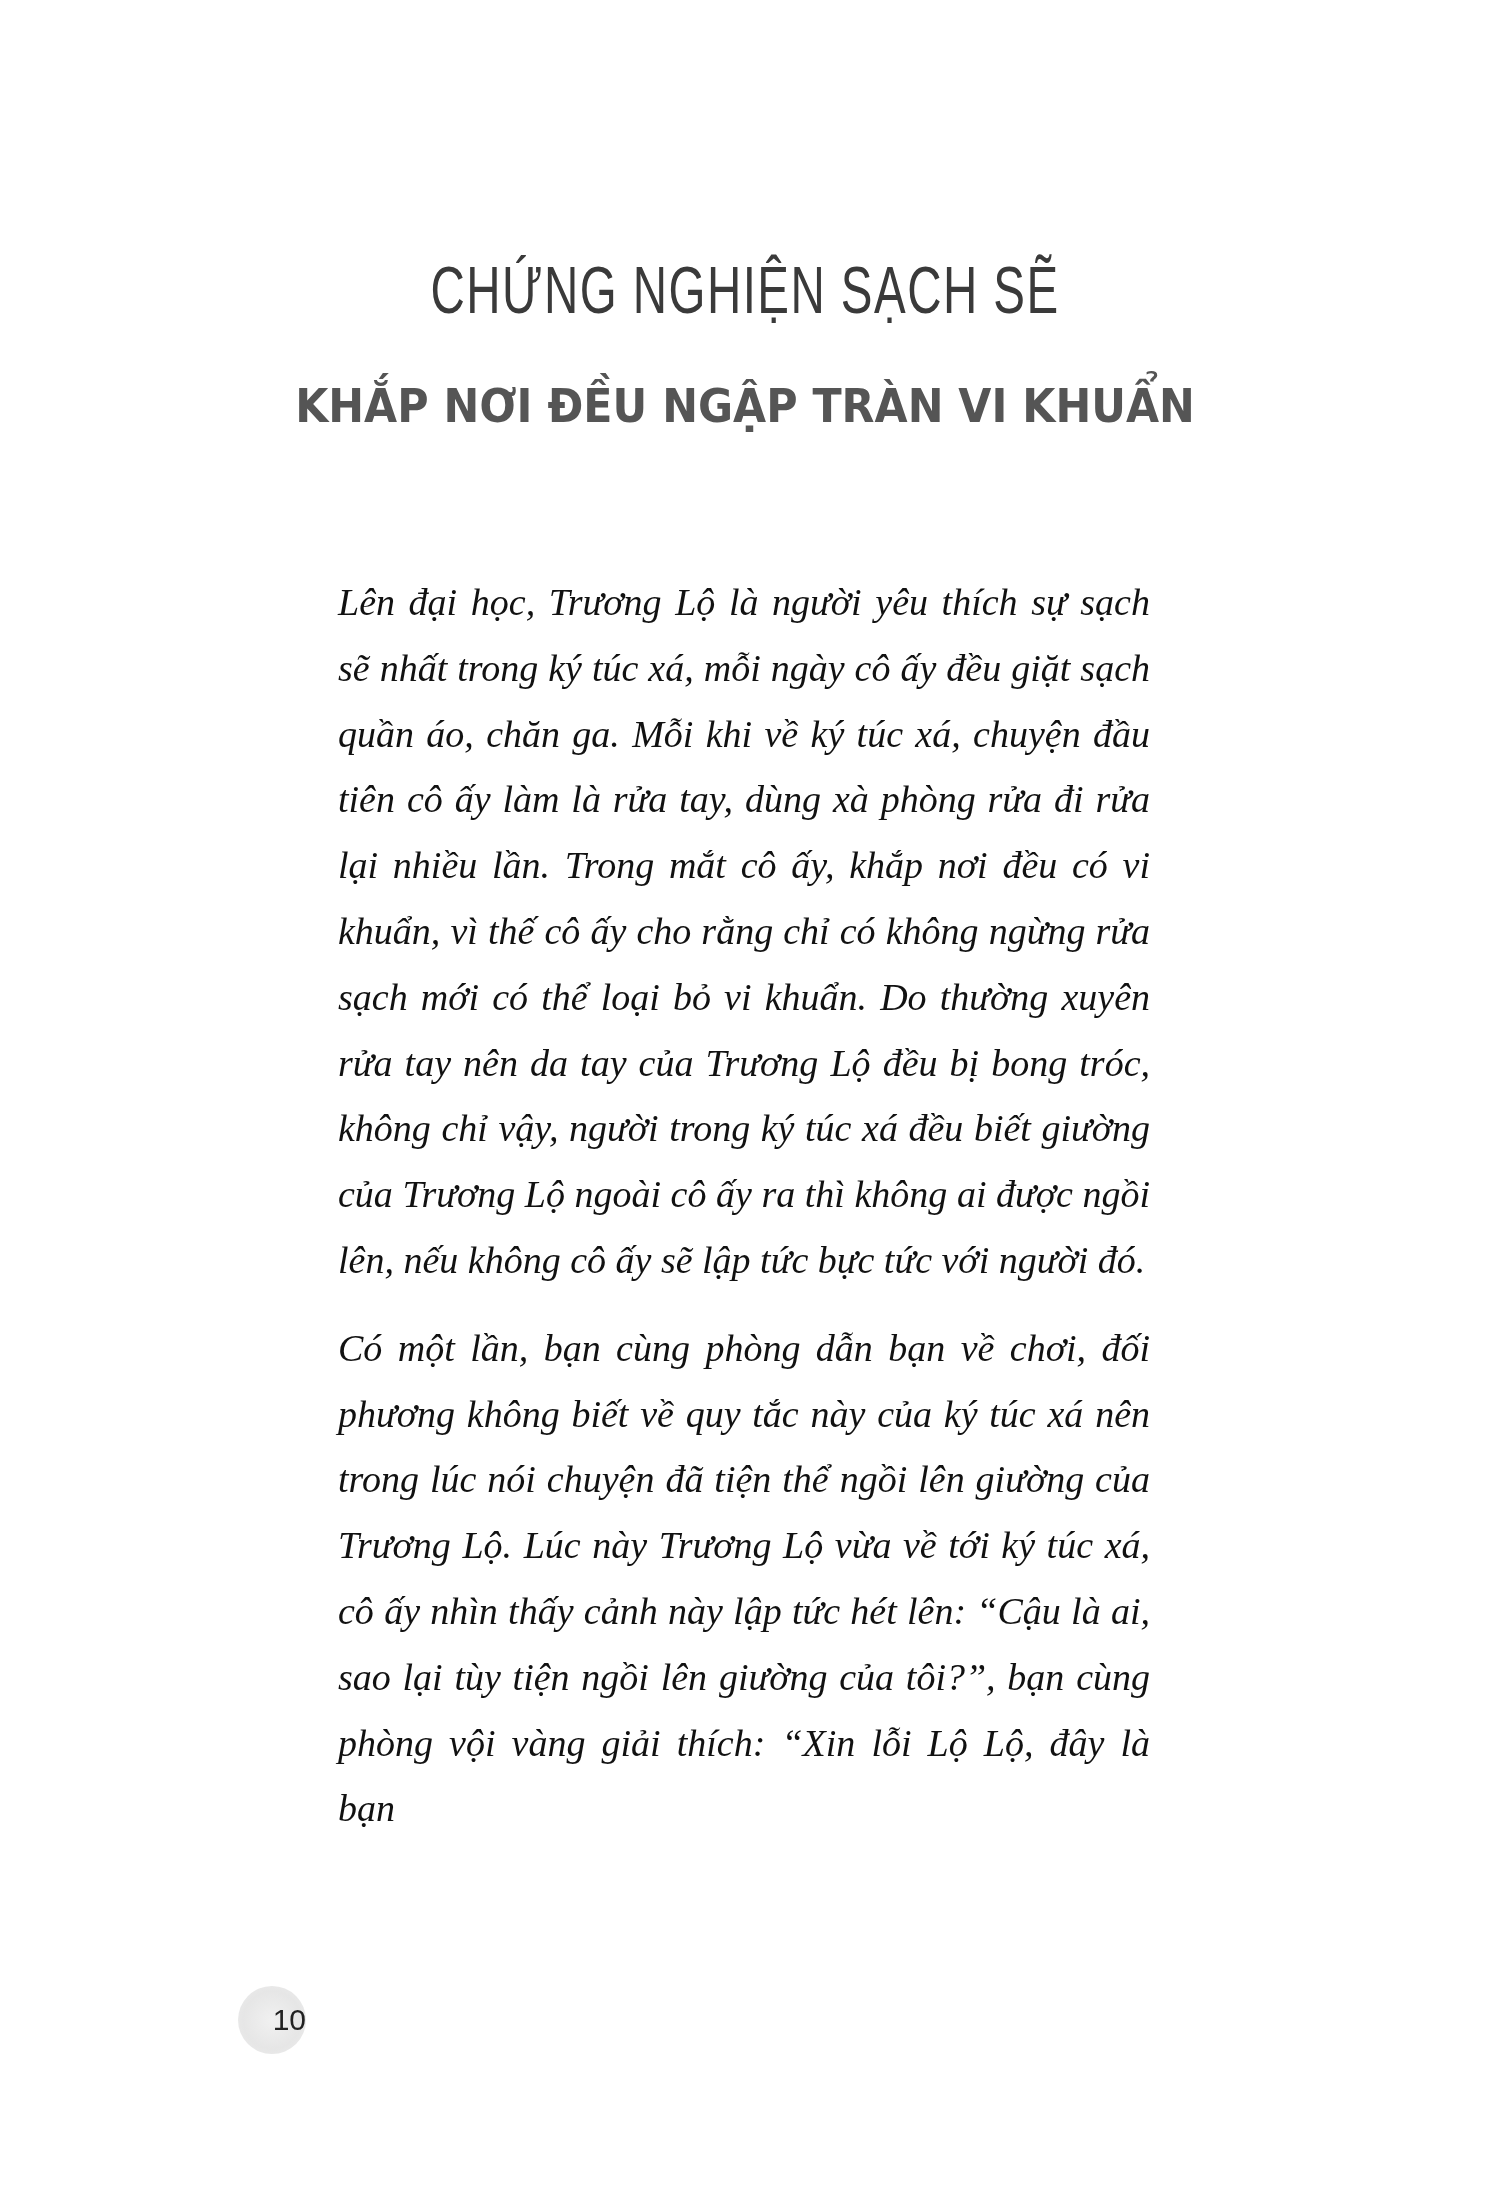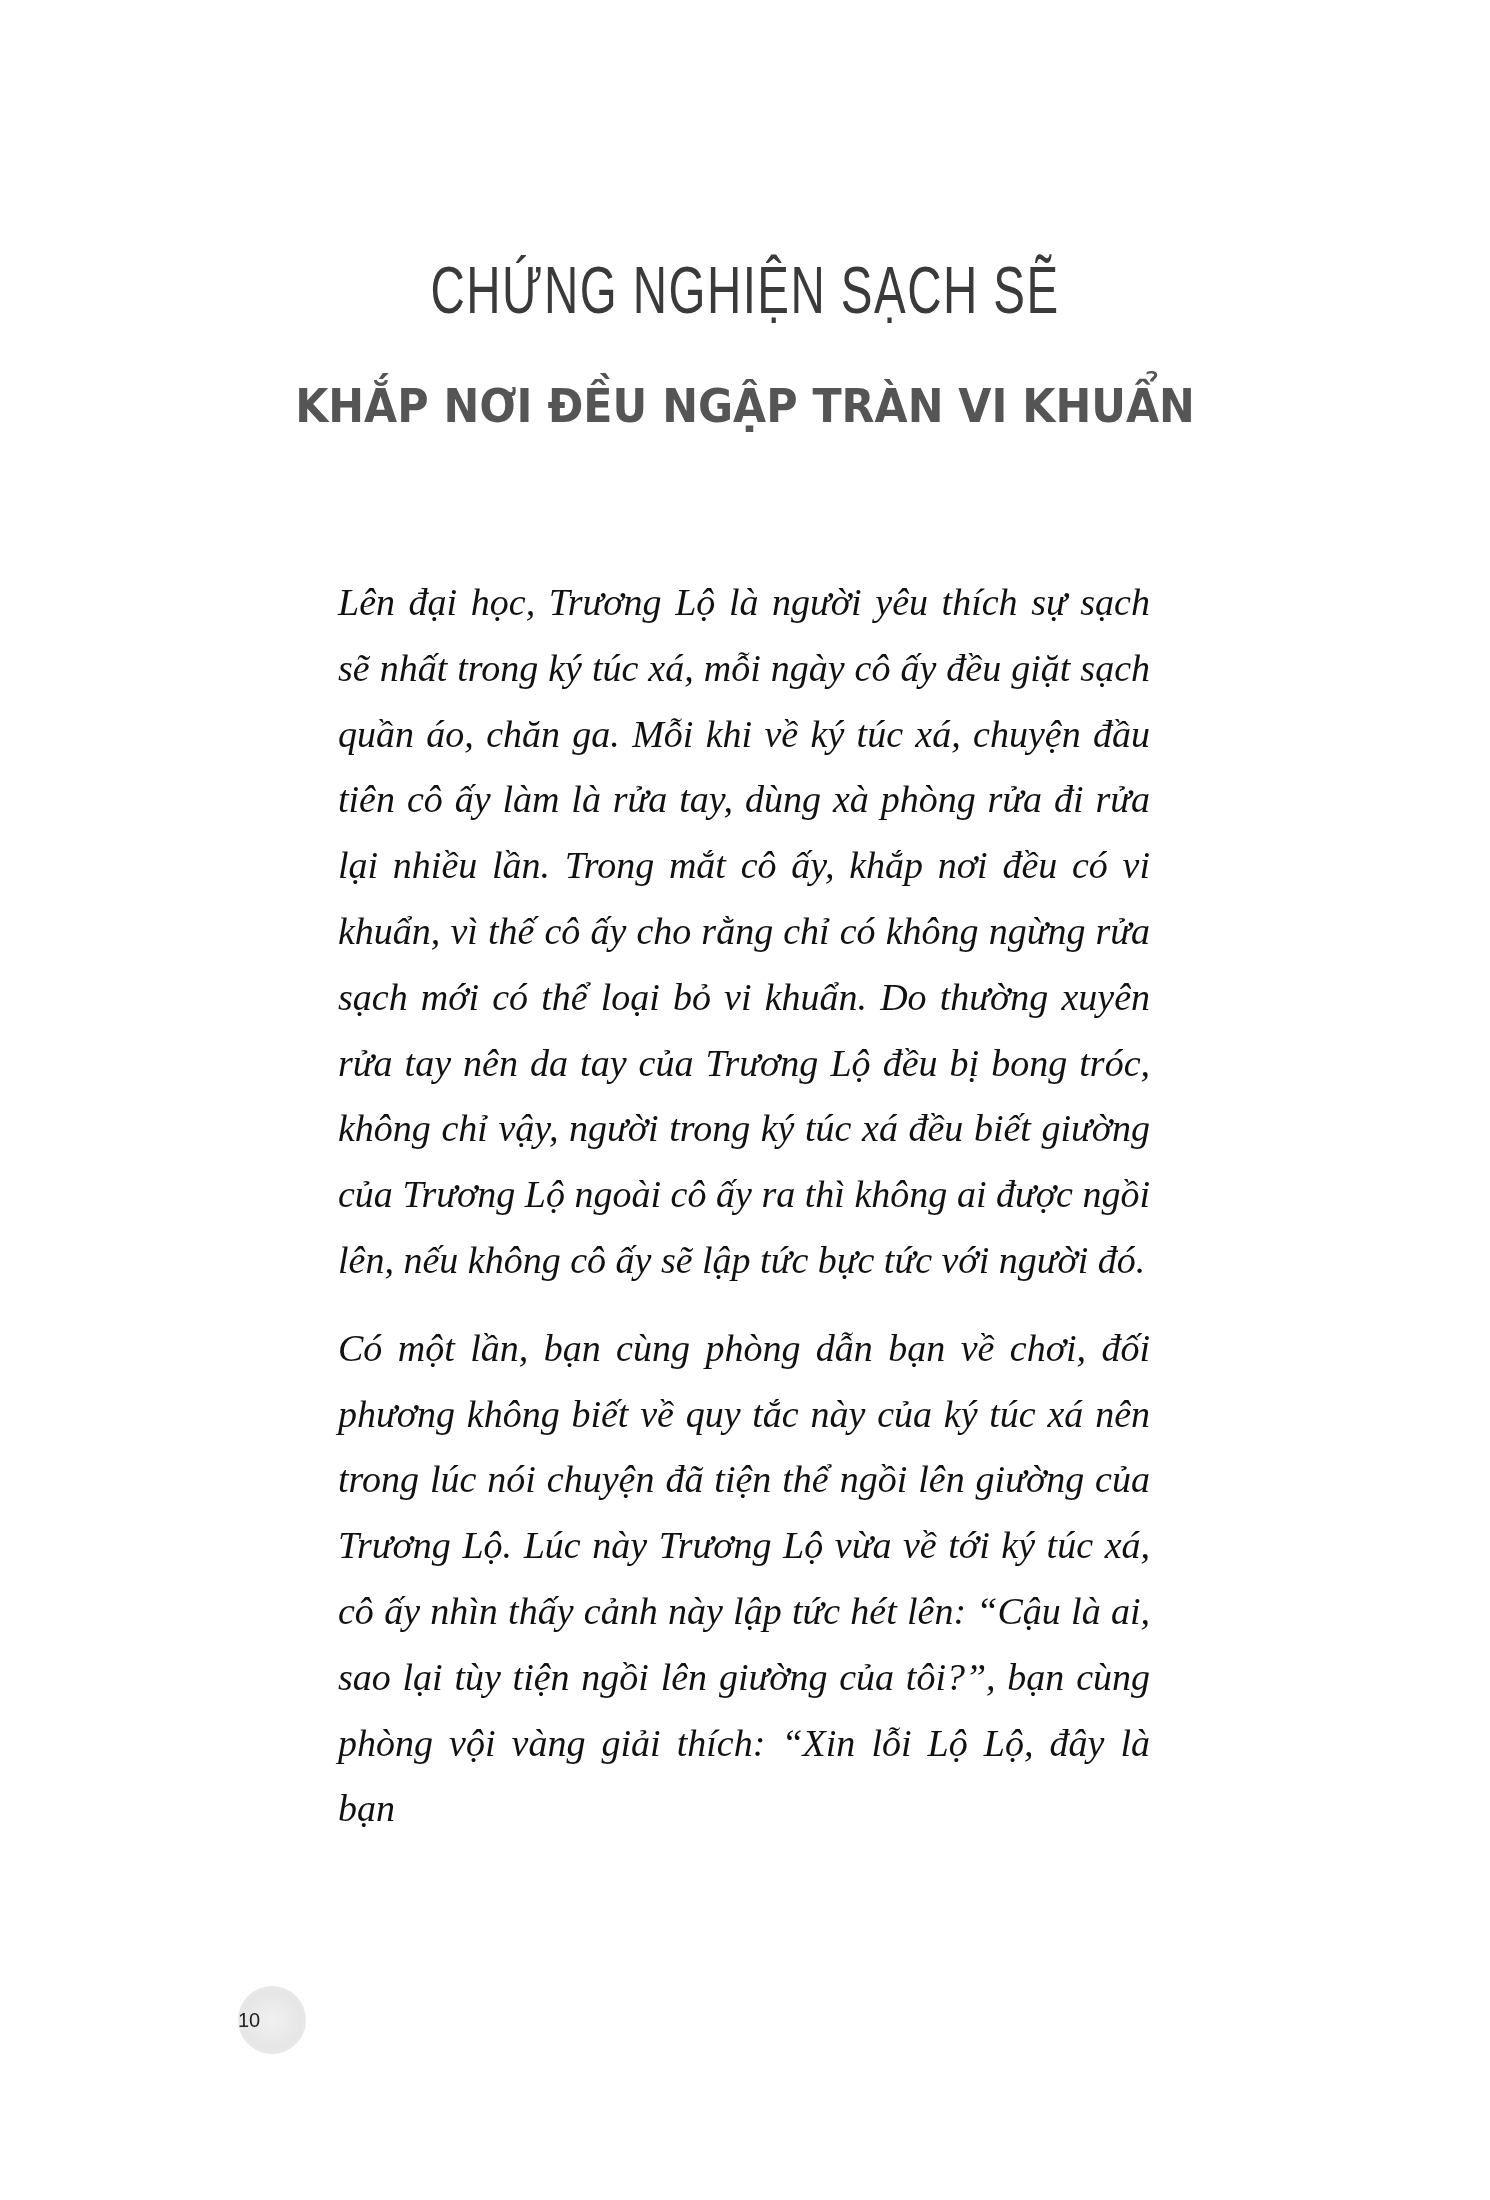--- a/index.html
+++ b/index.html
@@ -1,21 +1,21 @@
 <!DOCTYPE html>
 <html><head>
 <meta charset="utf-8">
 <style>
   html,body{margin:0;padding:0;background:#fff;}
   body{width:1490px;height:2200px;position:relative;overflow:hidden;font-family:"Liberation Serif",serif;}
   .title{position:absolute;left:0;width:1490px;top:250px;text-align:center;font-family:"Liberation Sans",sans-serif;font-size:66px;color:#3a3a3a;letter-spacing:2px;transform:scaleX(0.72);transform-origin:745px 0;line-height:80px;}
   .subtitle{position:absolute;left:0;width:1490px;top:376px;text-align:center;font-family:"DejaVu Sans",sans-serif;font-weight:bold;font-size:46px;color:#555;line-height:60px;transform:scaleX(0.93);transform-origin:745px 0;}
   .body{position:absolute;left:338px;width:824px;top:570px;}
   .para{font-style:italic;font-size:38px;line-height:65.8px;color:#111;text-align:justify;margin:0 12px 22px 0;}
-  .pageno{position:absolute;left:238px;top:1986px;width:68px;height:68px;border-radius:50%;background:radial-gradient(circle at 50% 50%,#f1f1f1 0,#e6e6e6 60%,#eeeeee 100%);display:flex;align-items:center;justify-content:flex-start;font-family:"Liberation Sans",sans-serif;font-size:20px;color:#222;}
+  .pageno{position:absolute;left:238px;top:1986px;width:68px;height:68px;border-radius:50%;background:radial-gradient(circle at 50% 50%,#f1f1f1 0,#e6e6e6 60%,#eeeeee 100%);display:flex;align-items:center;justify-content:flex-end;font-family:"Liberation Sans",sans-serif;font-size:30px;color:#222;}
 </style>
 </head>
 <body>
 
 <div class="title">CHỨNG NGHIỆN SẠCH SẼ</div>
 <div class="subtitle">KHẮP NƠI ĐỀU NGẬP TRÀN VI KHUẨN</div>
 
 <div class="body">
   <p class="para">Lên đại học, Trương Lộ là người yêu thích sự sạch sẽ nhất trong ký túc xá, mỗi ngày cô ấy đều giặt sạch quần áo, chăn ga. Mỗi khi về ký túc xá, chuyện đầu tiên cô ấy làm là rửa tay, dùng xà phòng rửa đi rửa lại nhiều lần. Trong mắt cô ấy, khắp nơi đều có vi khuẩn, vì thế cô ấy cho rằng chỉ có không ngừng rửa sạch mới có thể loại bỏ vi khuẩn. Do thường xuyên rửa tay nên da tay của Trương Lộ đều bị bong tróc, không chỉ vậy, người trong ký túc xá đều biết giường của Trương Lộ ngoài cô ấy ra thì không ai được ngồi lên, nếu không cô ấy sẽ lập tức bực tức với người đó.</p>
   <p class="para" style="text-align-last:justify;">Có một lần, bạn cùng phòng dẫn bạn về chơi, đối phương không biết về quy tắc này của ký túc xá nên trong lúc nói chuyện đã tiện thể ngồi lên giường của Trương Lộ. Lúc này Trương Lộ vừa về tới ký túc xá, cô ấy nhìn thấy cảnh này lập tức hét lên: “Cậu là ai, sao lại tùy tiện ngồi lên giường của tôi?”, bạn cùng phòng vội vàng giải thích: “Xin lỗi Lộ Lộ, đây là bạn</p>

